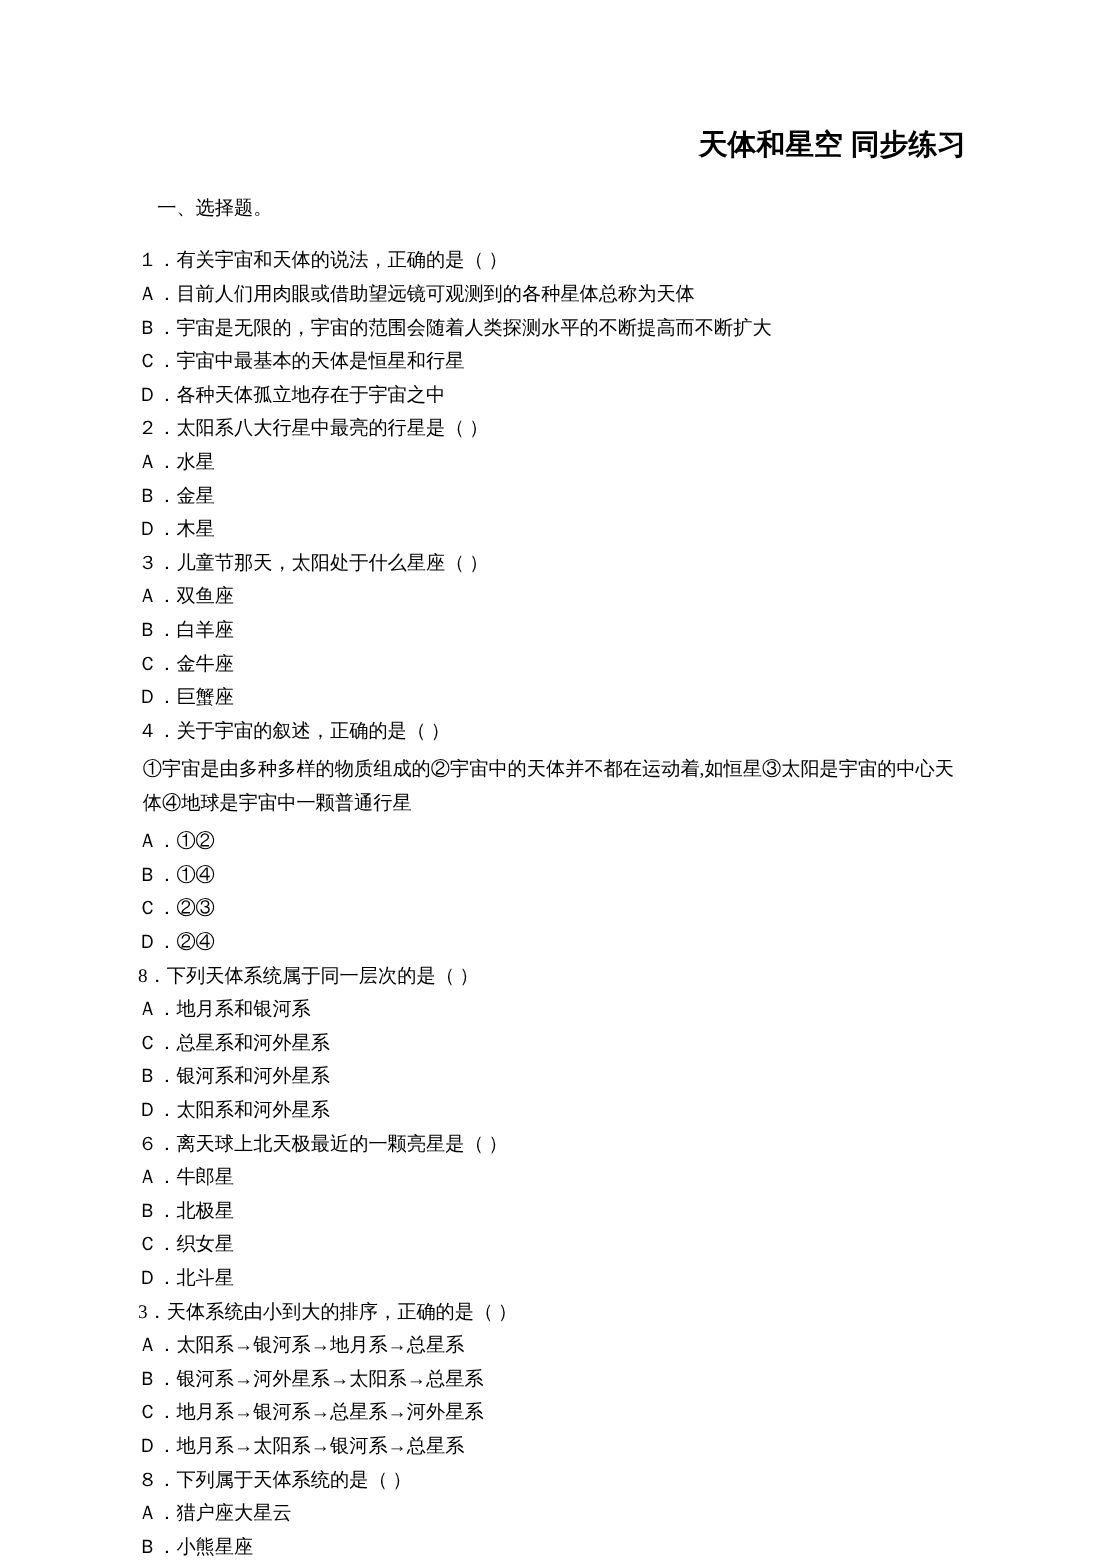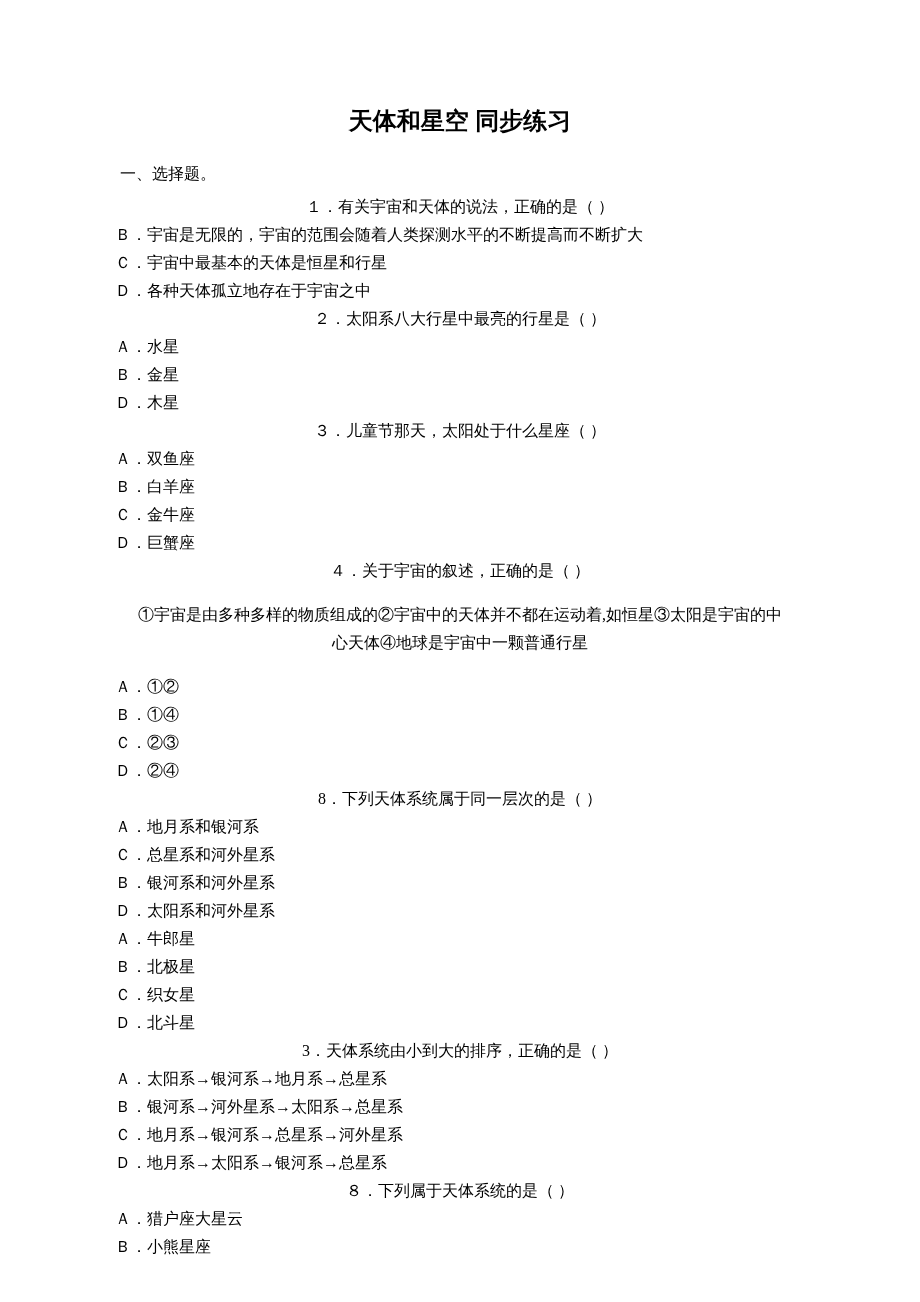--- a/index.html
+++ b/index.html
@@ -7,48 +7,47 @@
       font-size: 16px;
       line-height: 1.75;
       color: #000;
       background: #fff;
       margin: 0;
       padding: 100px 115px 60px 115px;
       width: 920px;
       box-sizing: border-box;
     }
     .title {
-      text-align: center;
+      text-align: right;
       font-size: 24px;
       font-weight: bold;
       margin-bottom: 18px;
       font-family: "SimHei", "黑体", sans-serif;
     }
     .section-header {
-      margin: 5px;
+      margin: 16px;
     }
     .question-stem {
       margin: 0;
-      text-align: center;
     }
     .option {
       margin: 0;
     }
     .sub-stem {
-      margin: 16px;
-      text-align: center;
+      margin: 4px;
     }
   </style>
 </head>
 <body>
 
 <div class="title">天体和星空 同步练习</div>
 <div class="section-header">一、选择题。</div>
 <div id="questions-container">
     <div class="question-stem">１．有关宇宙和天体的说法，正确的是（ ）</div>
+    <div class="option">Ａ．目前人们用肉眼或借助望远镜可观测到的各种星体总称为天体</div>
     <div class="option">Ｂ．宇宙是无限的，宇宙的范围会随着人类探测水平的不断提高而不断扩大</div>
     <div class="option">Ｃ．宇宙中最基本的天体是恒星和行星</div>
     <div class="option">Ｄ．各种天体孤立地存在于宇宙之中</div>
     <div class="question-stem">２．太阳系八大行星中最亮的行星是（ ）</div>
     <div class="option">Ａ．水星</div>
     <div class="option">Ｂ．金星</div>
     <div class="option">Ｄ．木星</div>
     <div class="question-stem">３．儿童节那天，太阳处于什么星座（ ）</div>
     <div class="option">Ａ．双鱼座</div>
     <div class="option">Ｂ．白羊座</div>
@@ -58,20 +57,21 @@
     <div class="sub-stem">①宇宙是由多种多样的物质组成的②宇宙中的天体并不都在运动着,如恒星③太阳是宇宙的中心天体④地球是宇宙中一颗普通行星</div>
     <div class="option">Ａ．①②</div>
     <div class="option">Ｂ．①④</div>
     <div class="option">Ｃ．②③</div>
     <div class="option">Ｄ．②④</div>
     <div class="question-stem">8．下列天体系统属于同一层次的是（ ）</div>
     <div class="option">Ａ．地月系和银河系</div>
     <div class="option">Ｃ．总星系和河外星系</div>
     <div class="option">Ｂ．银河系和河外星系</div>
     <div class="option">Ｄ．太阳系和河外星系</div>
+    <div class="question-stem">６．离天球上北天极最近的一颗亮星是（ ）</div>
     <div class="option">Ａ．牛郎星</div>
     <div class="option">Ｂ．北极星</div>
     <div class="option">Ｃ．织女星</div>
     <div class="option">Ｄ．北斗星</div>
     <div class="question-stem">3．天体系统由小到大的排序，正确的是（ ）</div>
     <div class="option">Ａ．太阳系→银河系→地月系→总星系</div>
     <div class="option">Ｂ．银河系→河外星系→太阳系→总星系</div>
     <div class="option">Ｃ．地月系→银河系→总星系→河外星系</div>
     <div class="option">Ｄ．地月系→太阳系→银河系→总星系</div>
     <div class="question-stem">８．下列属于天体系统的是（ ）</div>

